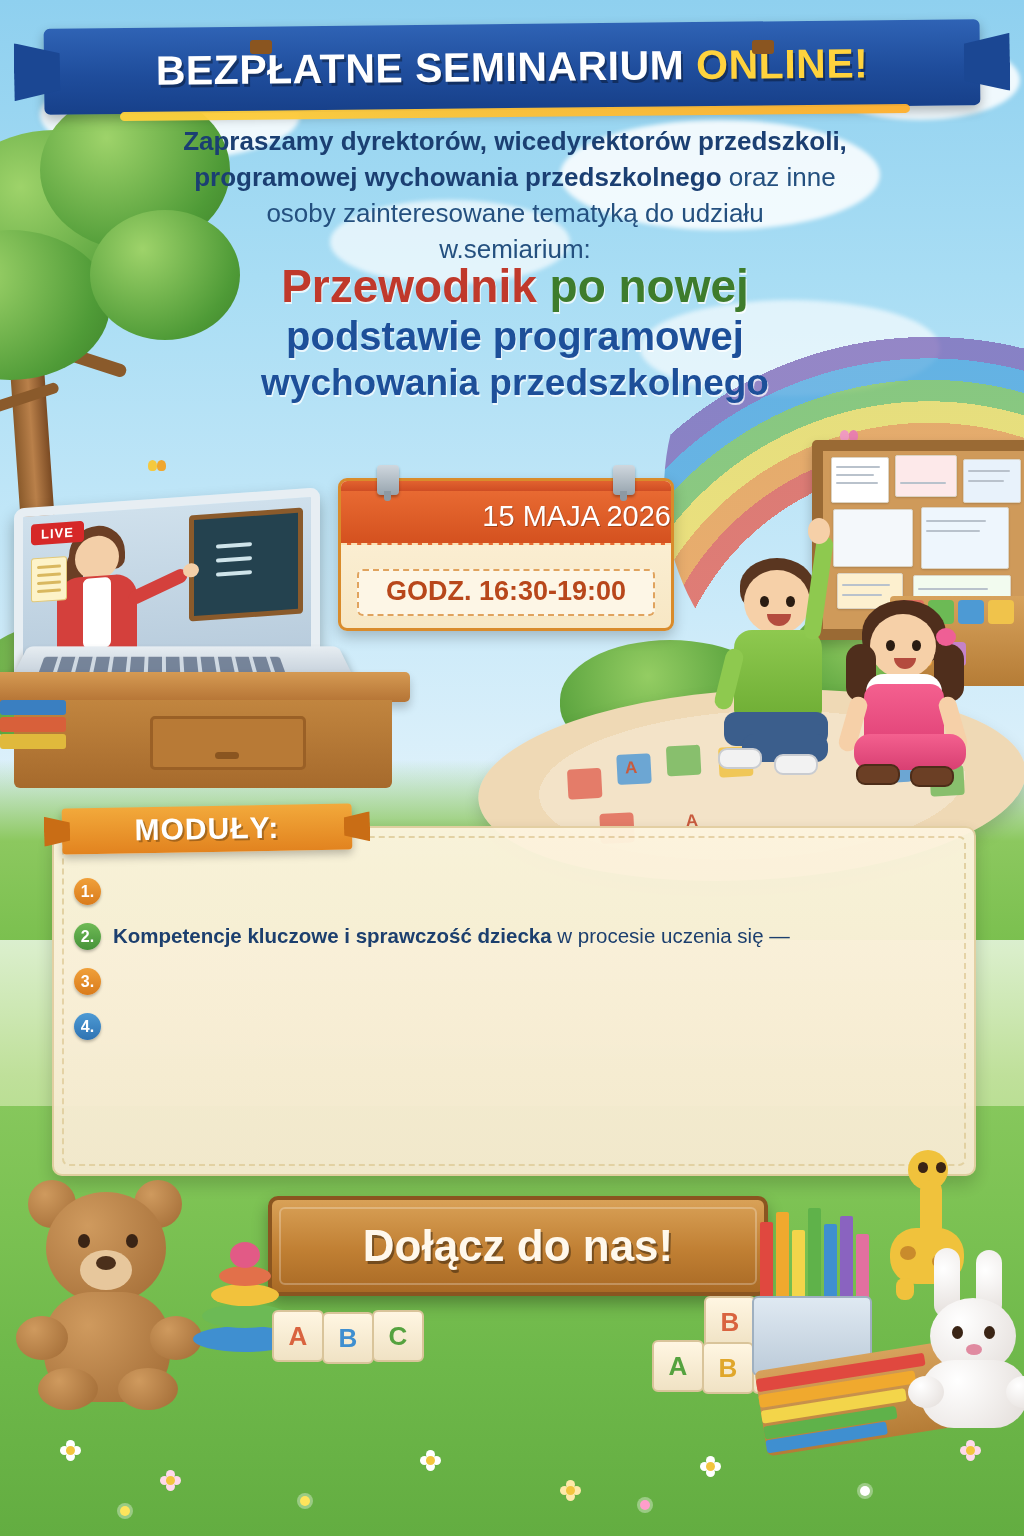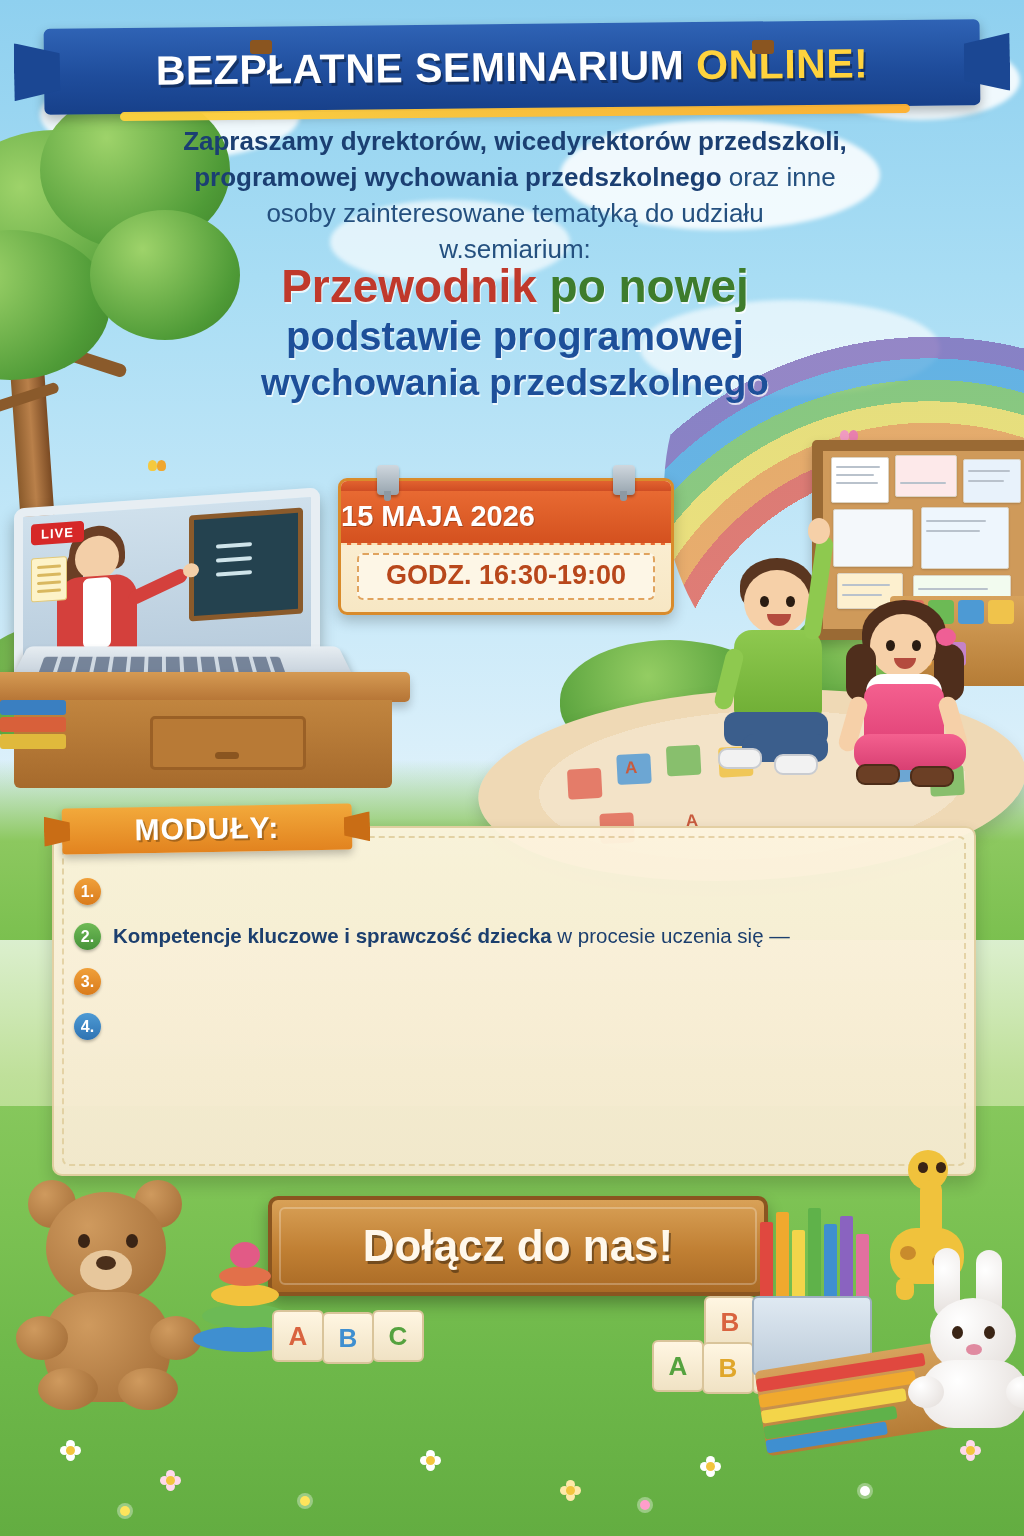--- a/index.html
+++ b/index.html
@@ -127,22 +127,22 @@
     border:3px solid #d98b2b;border-radius:9px;
     box-shadow:0 6px 14px rgba(0,0,0,.22);
     padding:8px 0 12px;
   }
   .date-head{
     margin:-8px 0 0;background:linear-gradient(#e2622f,#cf4d24);
     border-radius:6px 6px 0 0;height:10px;
   }
   .date-strip{
     background:linear-gradient(#e86a32,#d4511f);
-    color:#fff;font-size:29px;font-weight:bold;text-align:left;
-    padding:9px 0 10px;margin:0 0 8px;border-bottom:2px dashed #fbe2b6;
+    color:#fff;font-size:29px;font-weight:normal;text-align:right;
+    padding:9px 0 10px;margin:0 0 24px;border-bottom:2px dashed #fbe2b6;
     text-shadow:1px 1px 0 rgba(0,0,0,.25);
   }
   .date-time{
     color:#b8471b;font-size:27px;font-weight:bold;text-align:center;
     border:2px dashed #e0a35e;border-radius:6px;margin:0 16px;padding:5px 0 7px;
     background:#fdf6e6;
   }
   .pin{
     position:absolute;width:22px;height:30px;background:linear-gradient(#cfd7de,#97a4ae);
     border-radius:4px;box-shadow:0 2px 3px rgba(0,0,0,.3);top:-16px;

